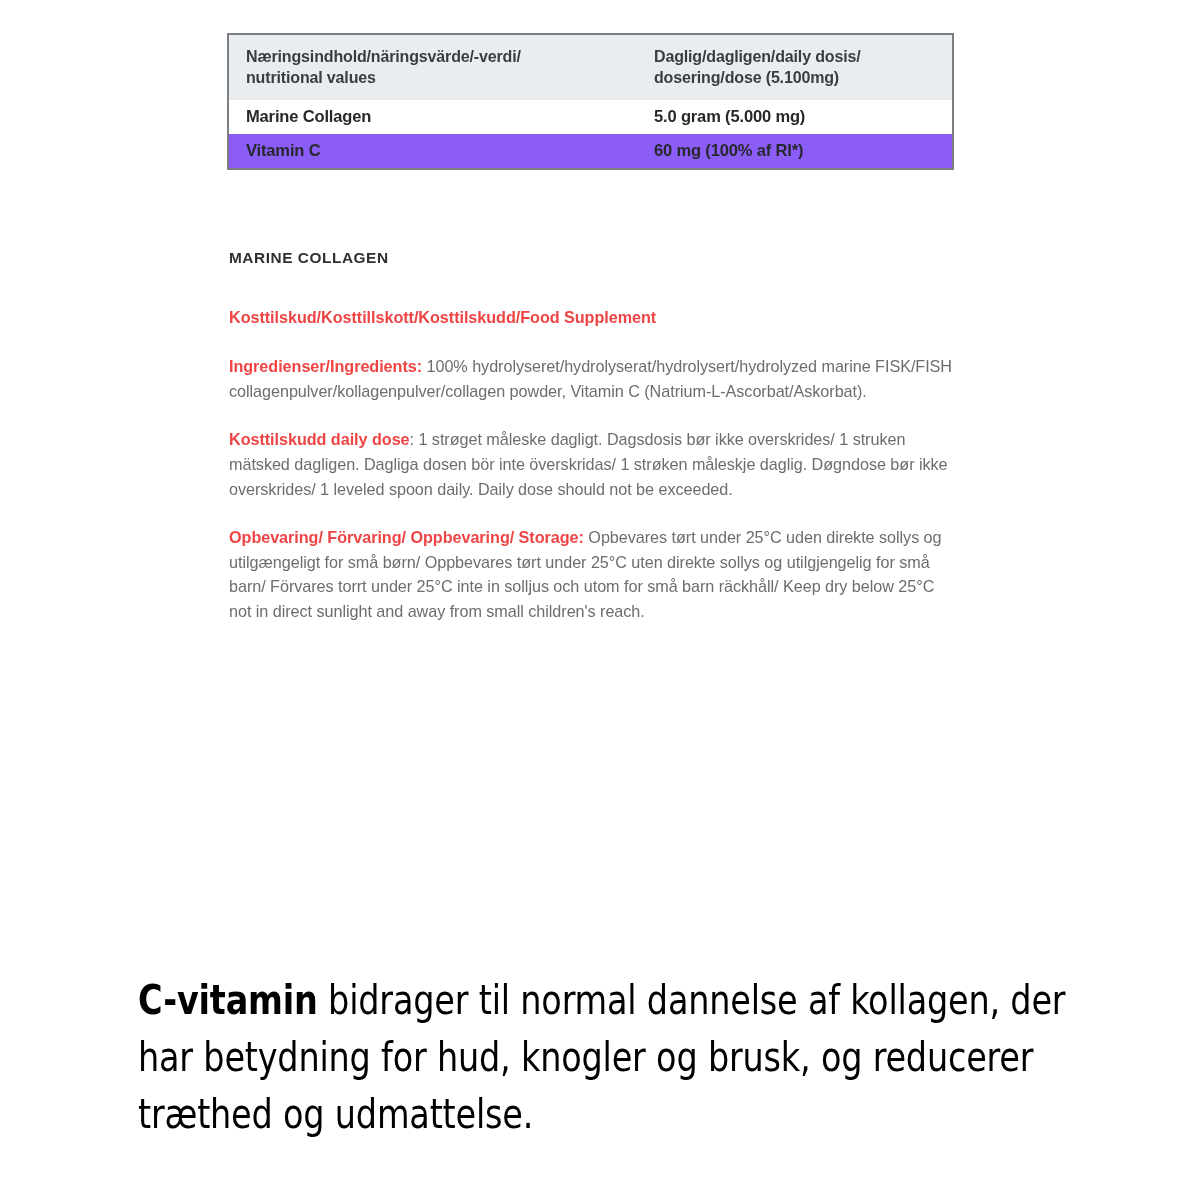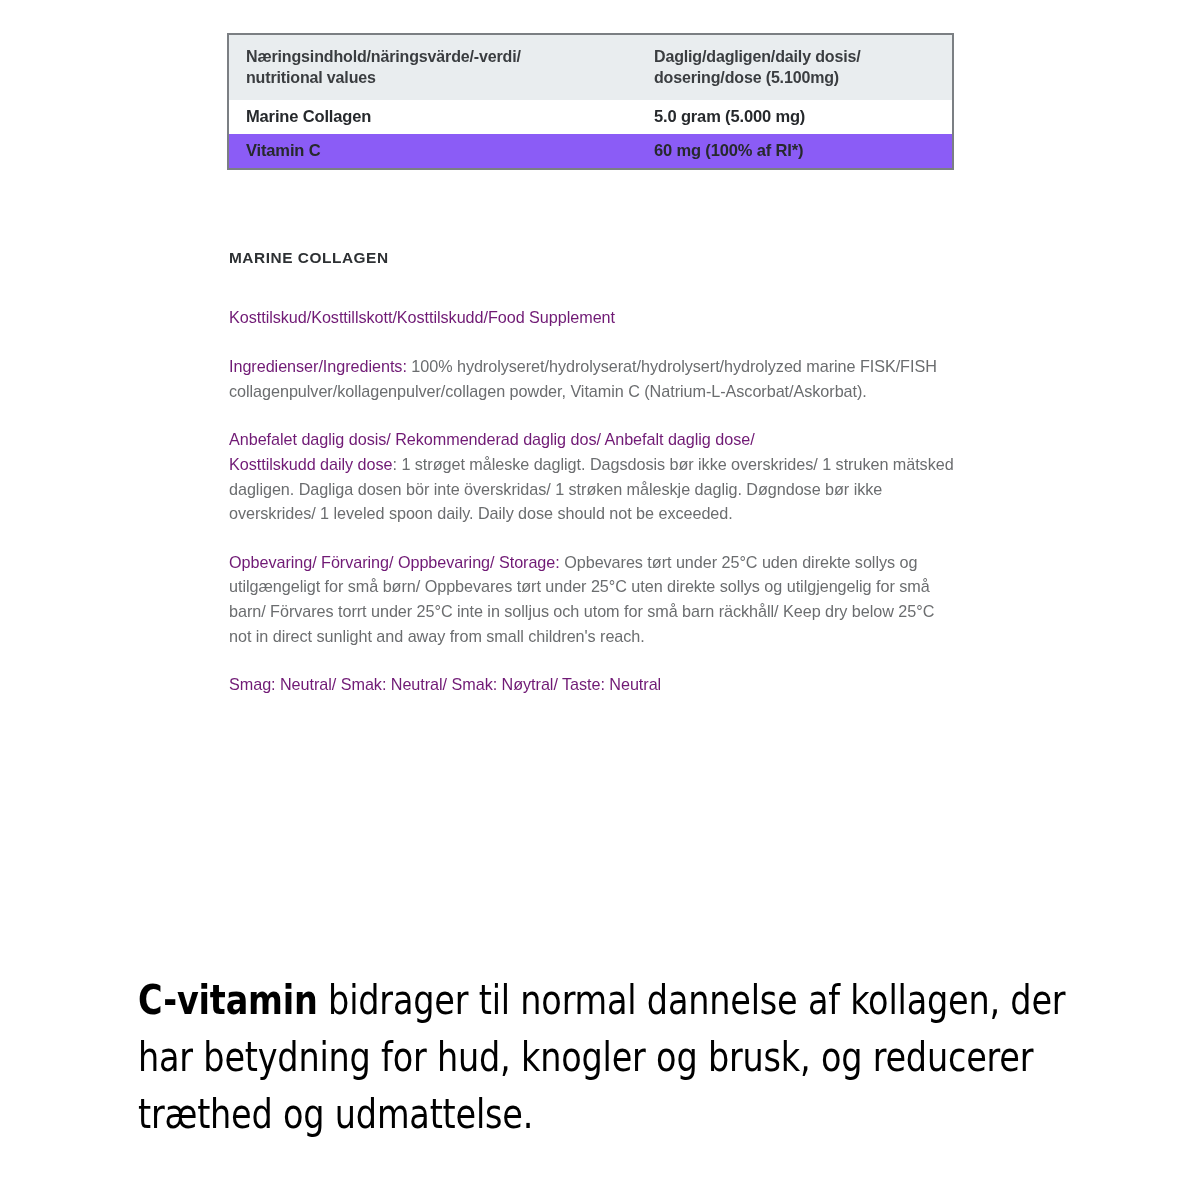--- a/index.html
+++ b/index.html
@@ -100,22 +100,22 @@
     font-weight: bold;
     color: #2d3033;
     letter-spacing: 0.55px;
     font-size: 15.4px;
     margin: 0 0 36px 0;
   }
   .label-body p {
     margin: 0 0 24px 0;
   }
   .label-body b {
-    color: #701a75;
-    font-weight: normal;
+    color: #ef4444;
+    font-weight: bold;
   }
   .label-body .lead {
     display: block;
   }
 
   
   .claim {
     position: absolute;
     left: 138px;
     top: 972px;
@@ -178,30 +178,27 @@
 
     <p>
       <b class="lead">Kosttilskud/Kosttillskott/Kosttilskudd/Food Supplement</b>
     </p>
 
     <p>
       <b>Ingredienser/Ingredients:</b><span> 100% hydrolyseret/hydrolyserat/hydrolysert/hydrolyzed marine FISK/FISH collagenpulver/kollagenpulver/collagen powder, Vitamin C (Natrium-L-Ascorbat/Askorbat).</span>
     </p>
 
     <p>
-      <b class="lead">Anbefalet daglig dosis/ Rekommenderad daglig dos/ Anbefalt daglig dose/</b><b>Kosttilskudd daily dose</b><span>: 1 strøget måleske dagligt. Dagsdosis bør ikke overskrides/ 1 struken mätsked dagligen. Dagliga dosen bör inte överskridas/ 1 strøken måleskje daglig. Døgndose bør ikke overskrides/ 1 leveled spoon daily. Daily dose should not be exceeded.</span>
+      <b>Kosttilskudd daily dose</b><span>: 1 strøget måleske dagligt. Dagsdosis bør ikke overskrides/ 1 struken mätsked dagligen. Dagliga dosen bör inte överskridas/ 1 strøken måleskje daglig. Døgndose bør ikke overskrides/ 1 leveled spoon daily. Daily dose should not be exceeded.</span>
     </p>
 
     <p>
       <b>Opbevaring/ Förvaring/ Oppbevaring/ Storage:</b><span> Opbevares tørt under 25°C uden direkte sollys og utilgængeligt for små børn/ Oppbevares tørt under 25°C uten direkte sollys og utilgjengelig for små barn/ Förvares torrt under 25°C inte in solljus och utom for små barn räckhåll/ Keep dry below 25°C not in direct sunlight and away from small children's reach.</span>
     </p>
 
-    <p>
-      <b>Smag: Neutral/ Smak: Neutral/ Smak: Nøytral/ Taste: Neutral</b>
-    </p>
 
 
   </div>
 
   <div class="claim">
     <b>C-vitamin</b><span> bidrager til normal dannelse af kollagen, der har betydning for hud, knogler og brusk, og reducerer træthed og udmattelse.</span>
   </div>
 
 </div>
 

